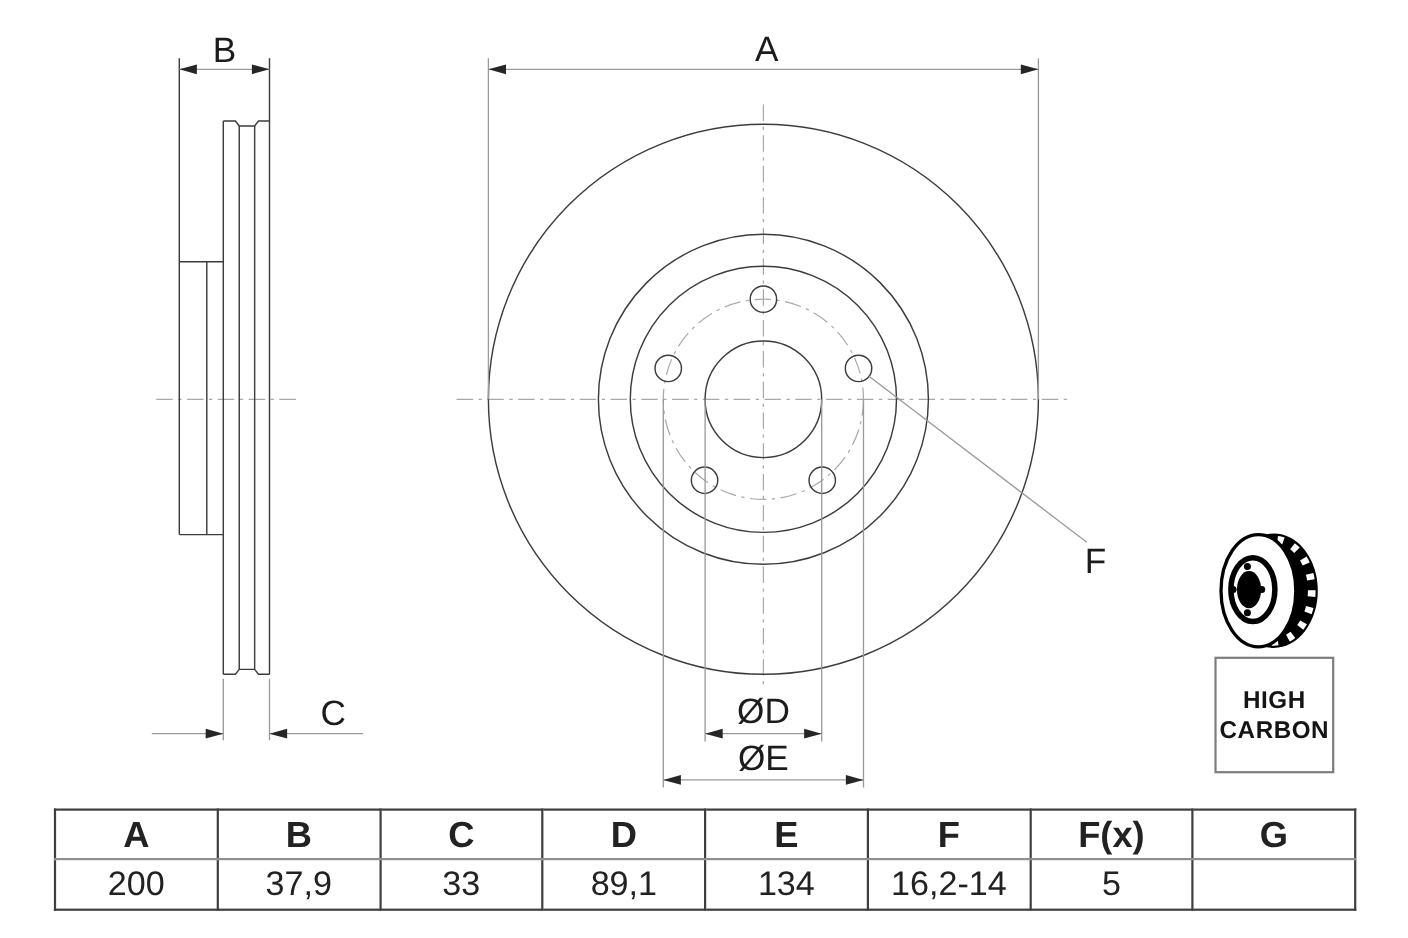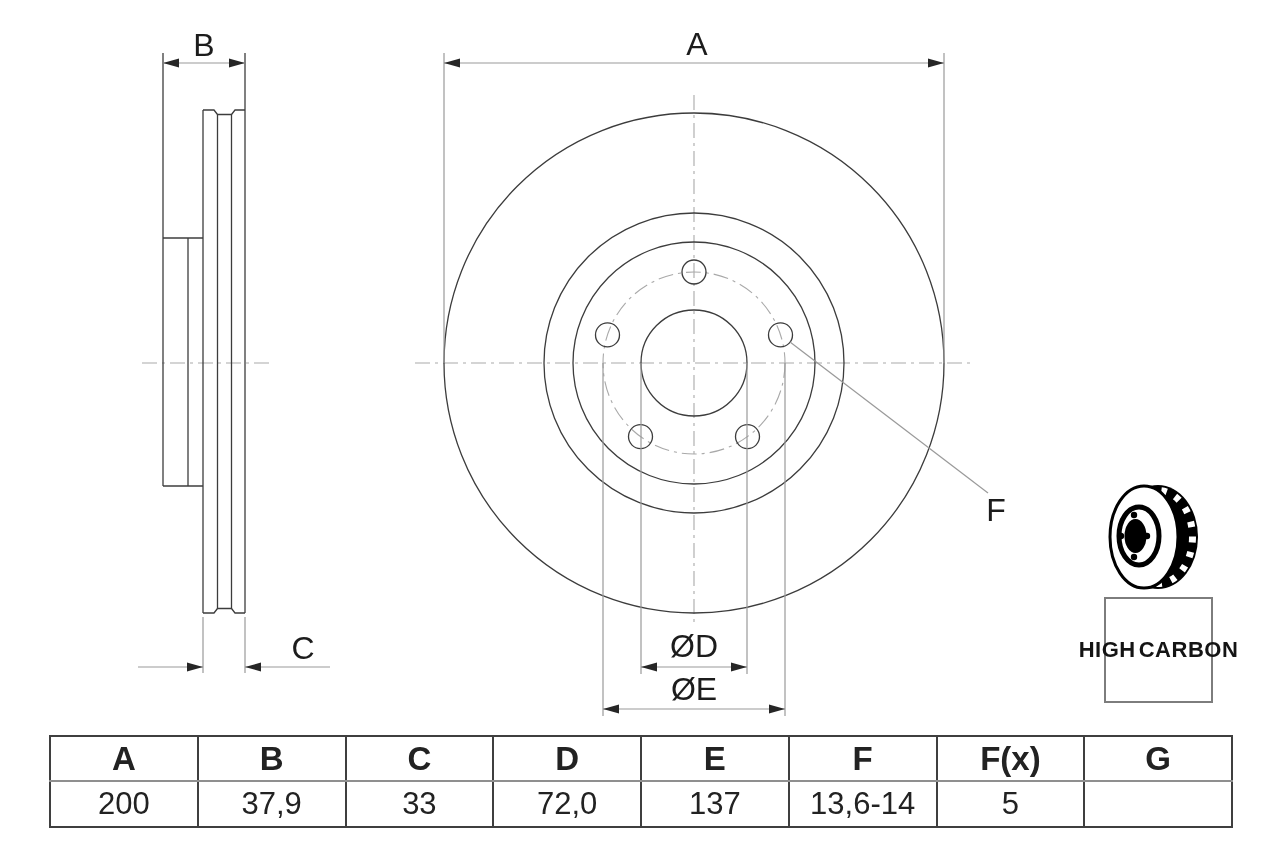--- a/index.html
+++ b/index.html
@@ -5,21 +5,21 @@
   html,body{margin:0;padding:0;background:#fff;}
   .canvas{position:relative;width:1280px;height:853px;background:#fff;overflow:hidden;
           font-family:"Liberation Sans",sans-serif;}
   svg{position:absolute;left:0;top:0;}
   svg text{font-family:"Liberation Sans",sans-serif;font-size:32px;fill:#1c1c1c;}
   .ln{stroke:#3c3c3c;stroke-width:1.3;fill:none;}
   .dim{stroke:#9a9a9a;stroke-width:1.2;fill:none;}
   .cl{stroke:#a9a9a9;stroke-width:1.1;fill:none;stroke-dasharray:15 5 3 5;}
   .ah{fill:#262626;stroke:none;}
   .badge{position:absolute;left:1104px;top:597px;width:105px;height:102px;
-         border:2px solid #7d7d7d;background:#fff;display:flex;flex-direction:row;
+         border:2px solid #7d7d7d;background:#fff;display:flex;flex-direction:column;
          align-items:center;justify-content:center;gap:3px;}
   .badge div{font-weight:700;font-size:22px;line-height:1.05;color:#141414;letter-spacing:.5px;}
   table.spec{position:absolute;left:49px;top:735px;width:1184px;border-collapse:collapse;
              table-layout:fixed;background:#fff;}
   table.spec th,table.spec td{border:2px solid #3f3f3f;text-align:center;vertical-align:middle;
              color:#222;padding:0;}
   table.spec th{height:43px;font-size:33px;font-weight:700;border-bottom-color:#8f8f8f;}
   table.spec td{height:44px;font-size:31px;font-weight:400;}
 </style>
 </head>
@@ -123,22 +123,22 @@
       <th>D</th>
       <th>E</th>
       <th>F</th>
       <th>F(x)</th>
       <th>G</th>
     </tr>
     <tr>
       <td>200</td>
       <td>37,9</td>
       <td>33</td>
-      <td>72,0</td>
-      <td>137</td>
-      <td>13,6-14</td>
+      <td>89,1</td>
+      <td>134</td>
+      <td>16,2-14</td>
       <td>5</td>
       <td></td>
     </tr>
   </tbody>
     </table>
 
 </div>
 
 </body></html>

